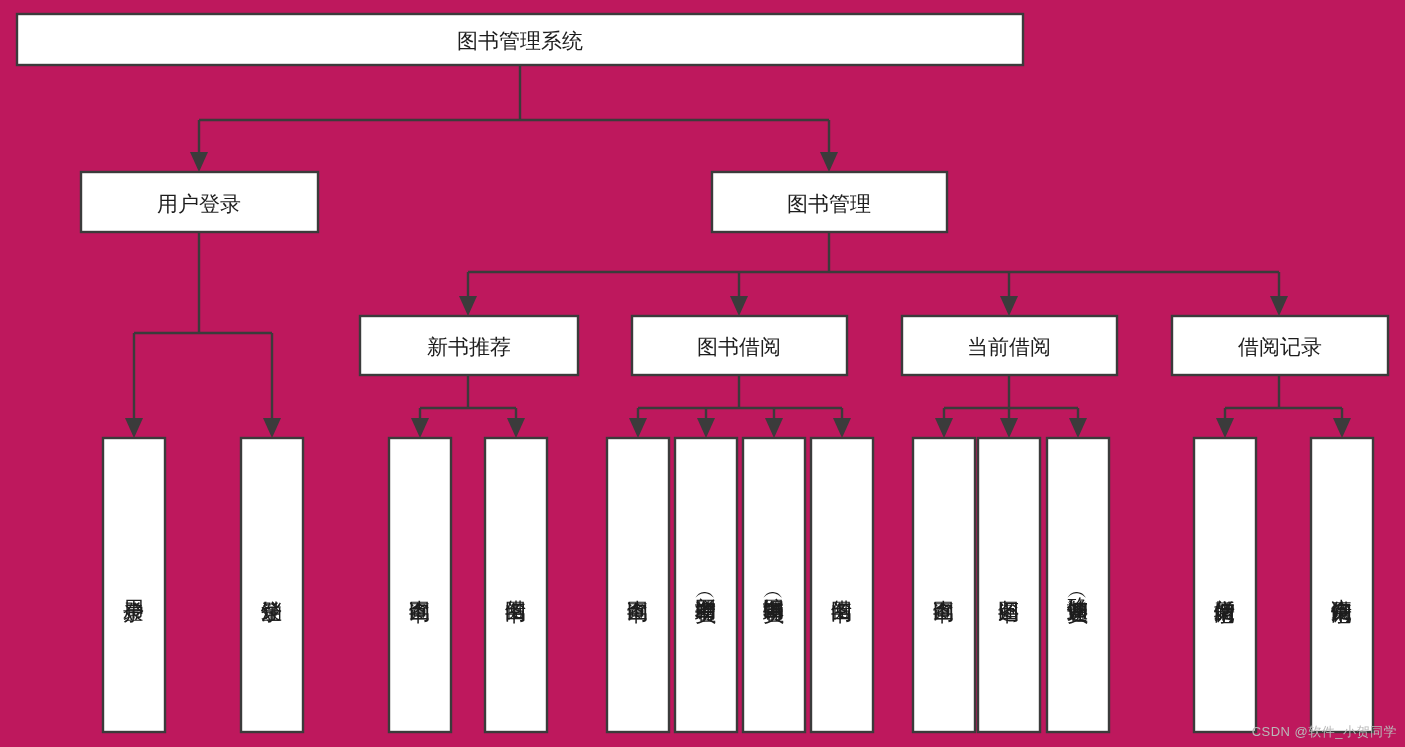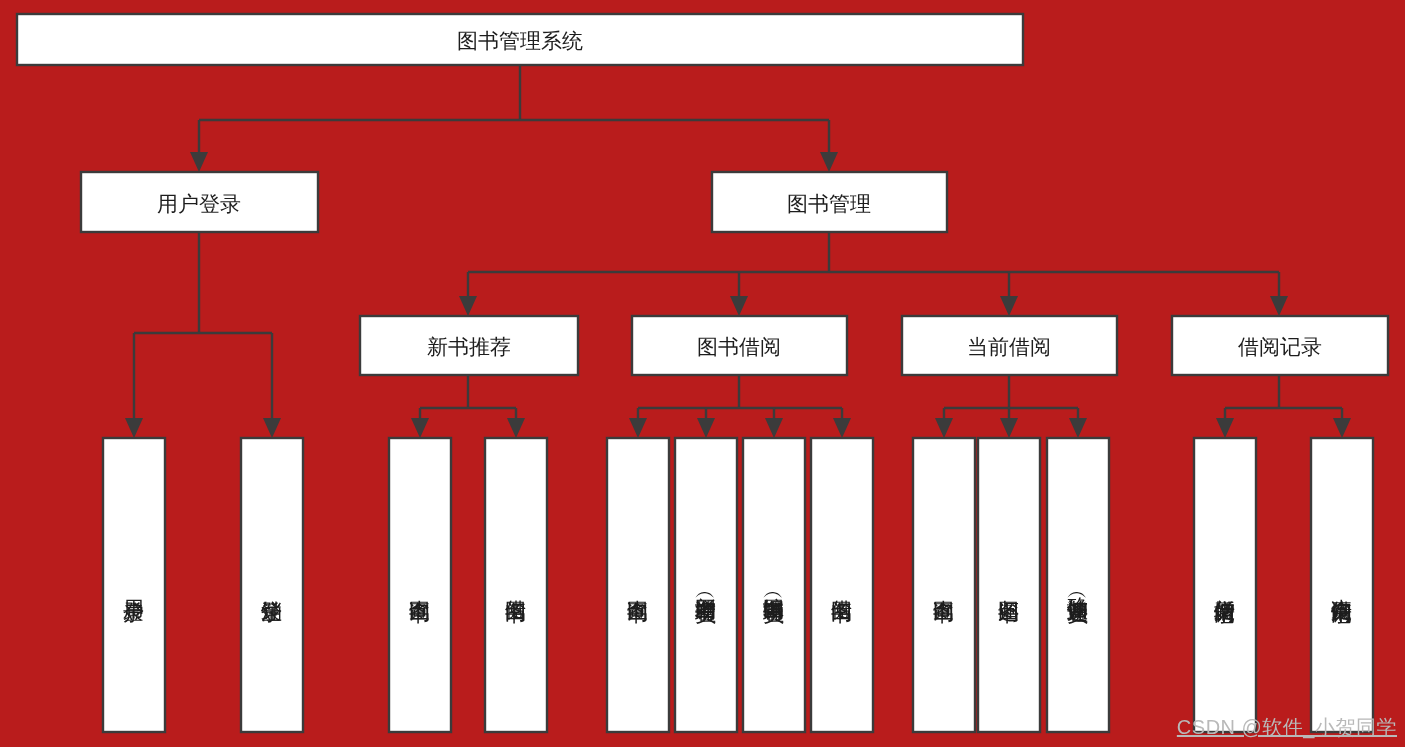--- a/index.html
+++ b/index.html
@@ -11,21 +11,21 @@
     width: 1405px;
     height: 747px;
     font-family: "Liberation Sans", "DejaVu Sans", sans-serif;
     overflow: hidden;
     position: relative;
   }
   #diagram-root {
     position: relative;
     width: 1405px;
     height: 747px;
-    background: #b91c1c;
+    background: #be185d;
   }
   svg#tree-svg {
     position: absolute;
     left: 0;
     top: 0;
     width: 1405px;
     height: 747px;
     display: block;
   }
   .node-box {
@@ -56,26 +56,25 @@
   }
   .arrow-head {
     fill: #3b3b3b;
     stroke: none;
   }
   .watermark {
     position: absolute;
     right: 8px;
     bottom: 6px;
     font-family: "Liberation Sans", "DejaVu Sans", sans-serif;
-    font-size: 20px;
+    font-size: 13px;
     color: #b9b9b9;
     letter-spacing: 0.5px;
     white-space: nowrap;
     pointer-events: none;
-    text-decoration: underline;
   }
 </style>
 </head>
 <body>
 
 <div id="diagram-root">
 
   <svg id="tree-svg" viewBox="0 0 1405 747" xmlns="http://www.w3.org/2000/svg">
 
     <defs>

